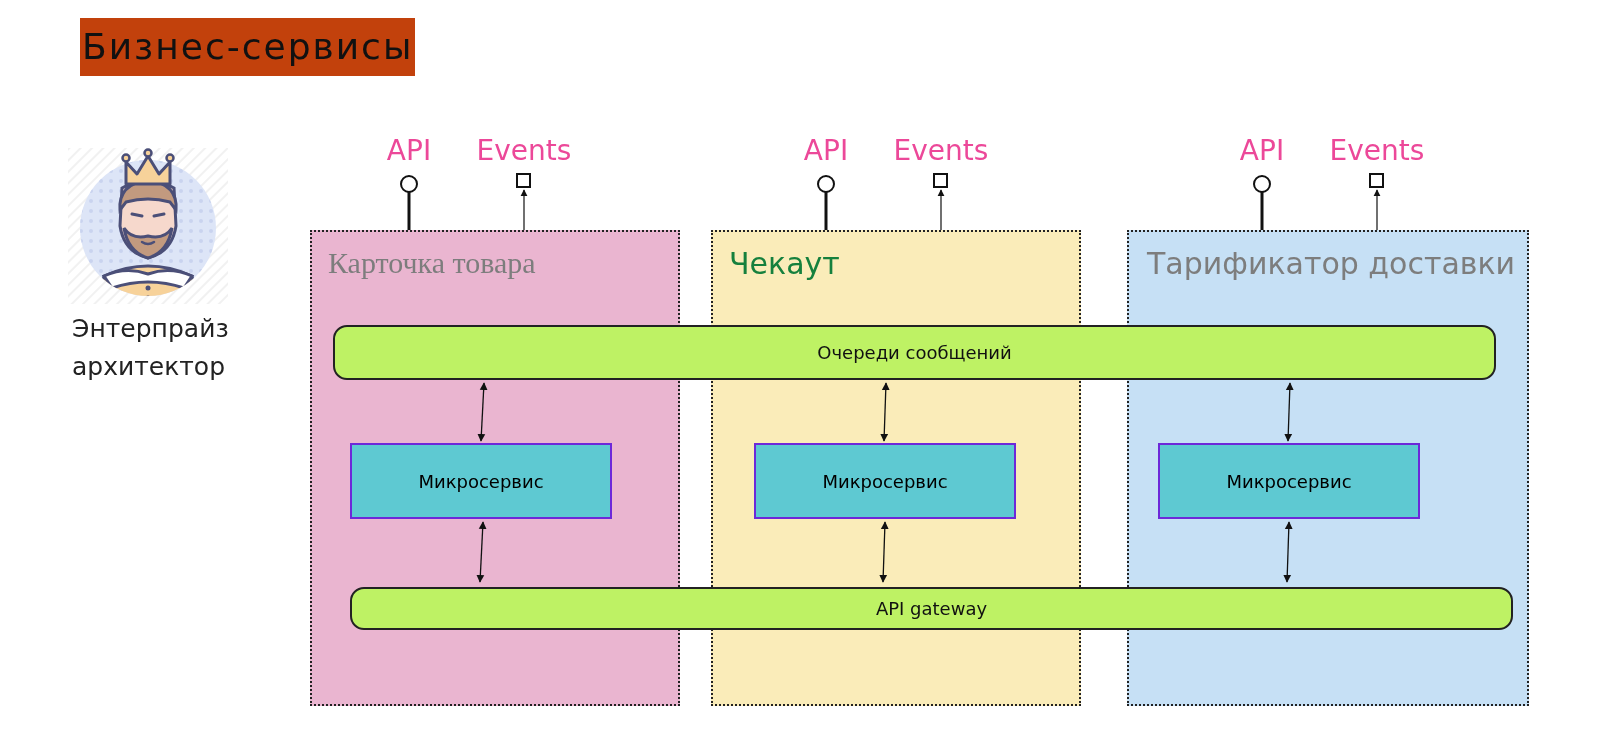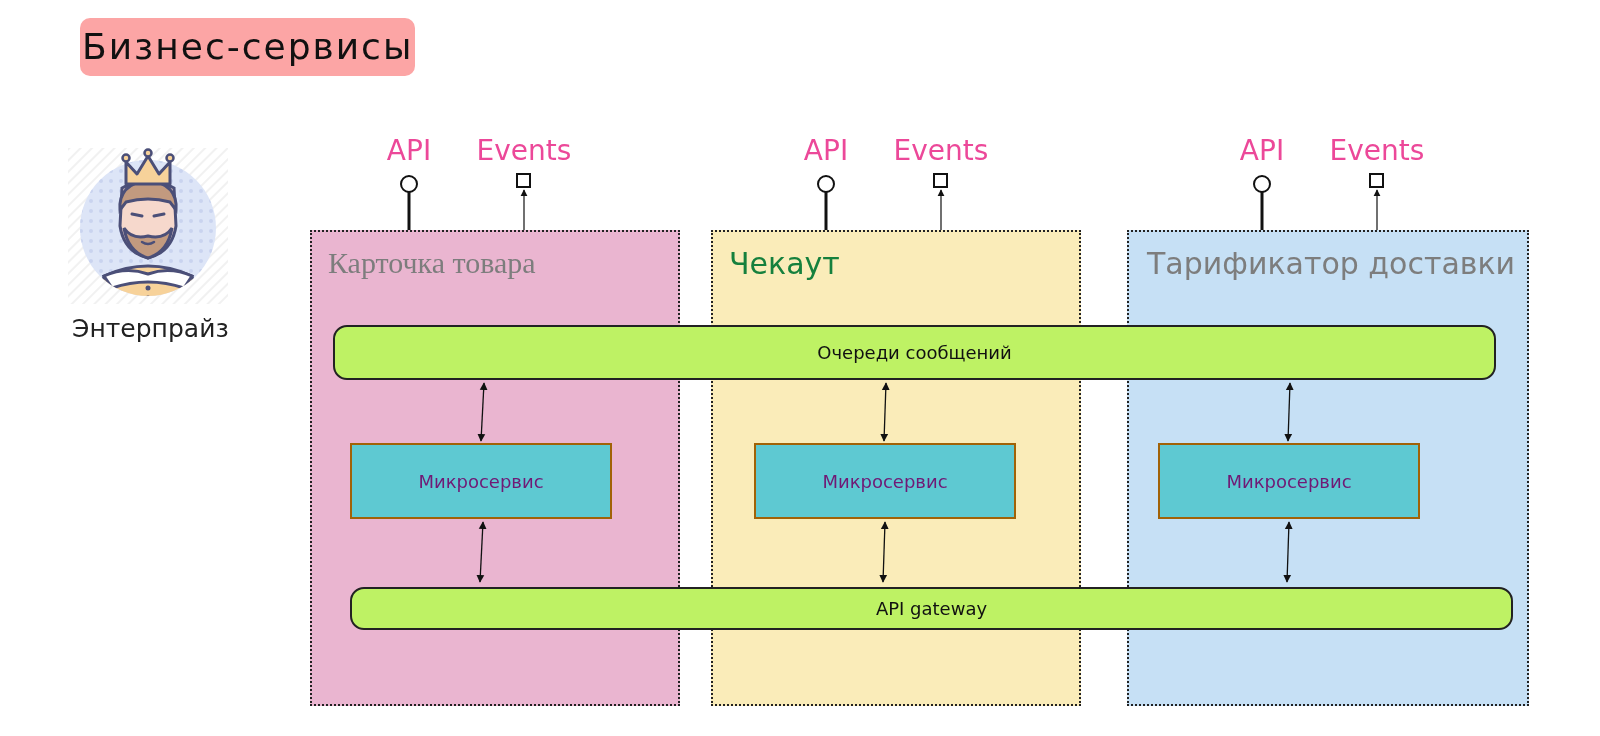--- a/index.html
+++ b/index.html
@@ -3,28 +3,28 @@
 <meta charset="utf-8">
 <style>
   html, body { margin:0; padding:0; background:#ffffff; }
   body { width:1600px; height:736px; position:relative; overflow:hidden; font-family:"DejaVu Sans", sans-serif; color:#111; }
   .title { position:absolute; left:80px; top:18px; height:58px; padding:0 2px; background:#fdf06b; font-family:"DejaVu Sans", sans-serif; font-size:36px; line-height:58px; letter-spacing:2px; color:#111; }
   .avatar { position:absolute; left:68px; top:148px; width:160px; height:156px; }
   .actor-label { position:absolute; left:72px; top:310px; font-size:25px; line-height:38px; color:#222; }
   .zone { position:absolute; top:230px; height:476px; border:2px dotted #222; box-sizing:border-box; }
   .zone-title { position:absolute; left:16px; top:14px; font-size:30px; color:#7d7d7d; white-space:nowrap; }
   .bar { position:absolute; background:#bef264; border:2px solid #222; border-radius:14px; box-sizing:border-box; display:flex; align-items:center; justify-content:center; font-size:18px; color:#111; }
-  .ms { position:absolute; width:262px; height:76px; background:#5ec9d2; border:2px solid #a16207; box-sizing:border-box; display:flex; align-items:center; justify-content:center; font-size:18px; color:#701a75; }
+  .ms { position:absolute; width:262px; height:76px; background:#5ec9d2; border:2px solid #6d28d9; box-sizing:border-box; display:flex; align-items:center; justify-content:center; font-size:18px; color:#000000; }
   .port-label { position:absolute; font-size:28px; color:#ec4899; white-space:nowrap; transform:translateX(-50%); }
   svg.overlay { position:absolute; left:0; top:0; width:1600px; height:736px; pointer-events:none; }
 </style>
 </head>
 <body>
 
-<div class="title" style="background: #fca5a5; border-radius: 10px;">Бизнес-сервисы</div>
+<div class="title" style="background: #c2410c;">Бизнес-сервисы</div>
 
 <div class="avatar">
   <svg width="160" height="156" viewBox="0 0 160 156">
     <defs>
       <pattern id="dots" width="10" height="10" patternUnits="userSpaceOnUse">
         <circle cx="3" cy="3" r="2" fill="#c9d3ef"></circle>
       </pattern>
       <pattern id="stripes" width="8" height="8" patternUnits="userSpaceOnUse" patternTransform="rotate(45)">
         <rect width="8" height="8" fill="#ffffff"></rect>
         <rect width="2" height="8" fill="#f1f1f1"></rect>
@@ -48,20 +48,21 @@
     <path d="M64 66 L74 68 M86 68 L96 66" stroke="#4b4f78" stroke-width="3" stroke-linecap="round"></path>
     <path d="M74 94 Q80 98 86 94" stroke="#4b4f78" stroke-width="2.5" fill="none" stroke-linecap="round"></path>
     <path d="M58 36 L58 14 L69 26 L80 8 L91 26 L102 14 L102 36 Z" fill="#f7d29a" stroke="#4b4f78" stroke-width="3" stroke-linejoin="round"></path>
     <circle cx="58" cy="10" r="3.5" fill="#f7d29a" stroke="#4b4f78" stroke-width="2.5"></circle>
     <circle cx="80" cy="5" r="3.5" fill="#f7d29a" stroke="#4b4f78" stroke-width="2.5"></circle>
     <circle cx="102" cy="10" r="3.5" fill="#f7d29a" stroke="#4b4f78" stroke-width="2.5"></circle>
   </svg>
 </div>
 <div class="actor-label">
   <div>Энтерпрайз</div>
+  <div>архитектор</div>
 </div>
 
 <div class="zone" id="zone0" style="left: 310px; width: 370px; background: rgb(234, 181, 208);">
   <div class="zone-title" style="color: rgb(125, 125, 125); font-family: Liberation Serif, serif;">Карточка товара</div>
 </div>
 <div class="zone" id="zone1" style="left: 711px; width: 370px; background: rgb(250, 236, 185);">
   <div class="zone-title" style="color: #15803d;">Чекаут</div>
 </div>
 <div class="zone" id="zone2" style="left: 1127px; width: 402px; background: rgb(198, 224, 245);">
   <div class="zone-title" style="left: 18px; color: rgb(125, 125, 125);">Тарификатор доставки</div>

